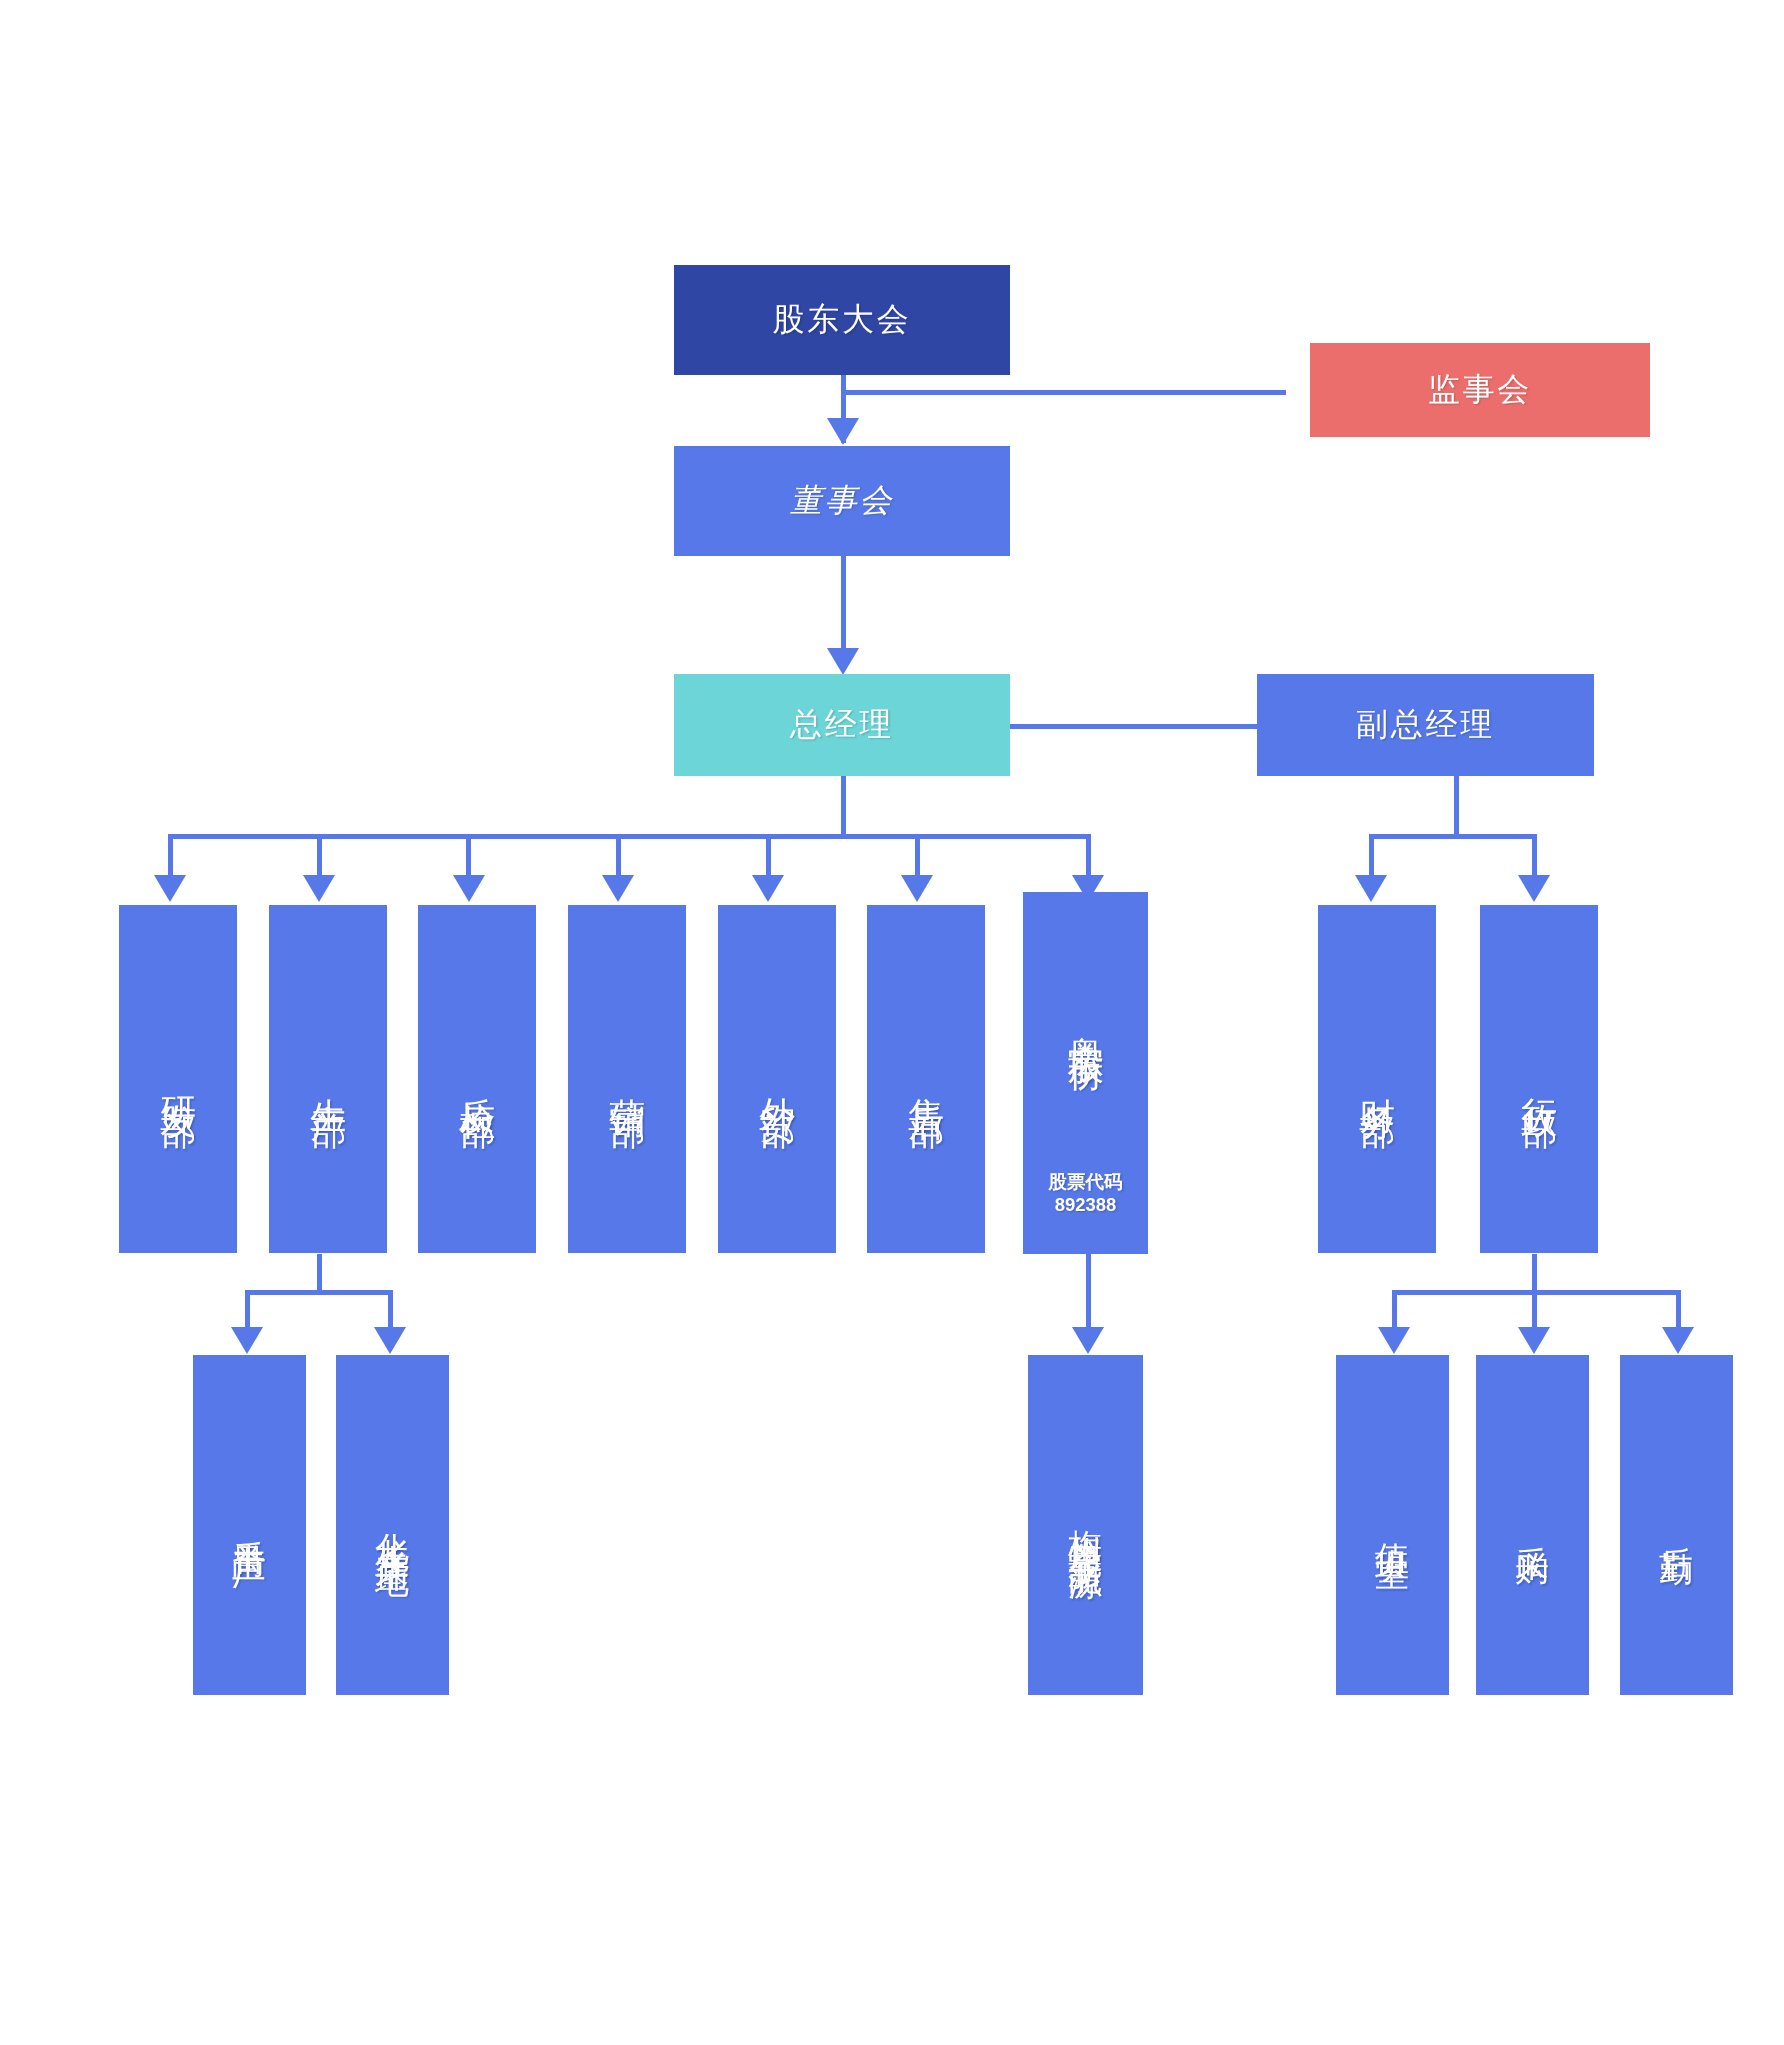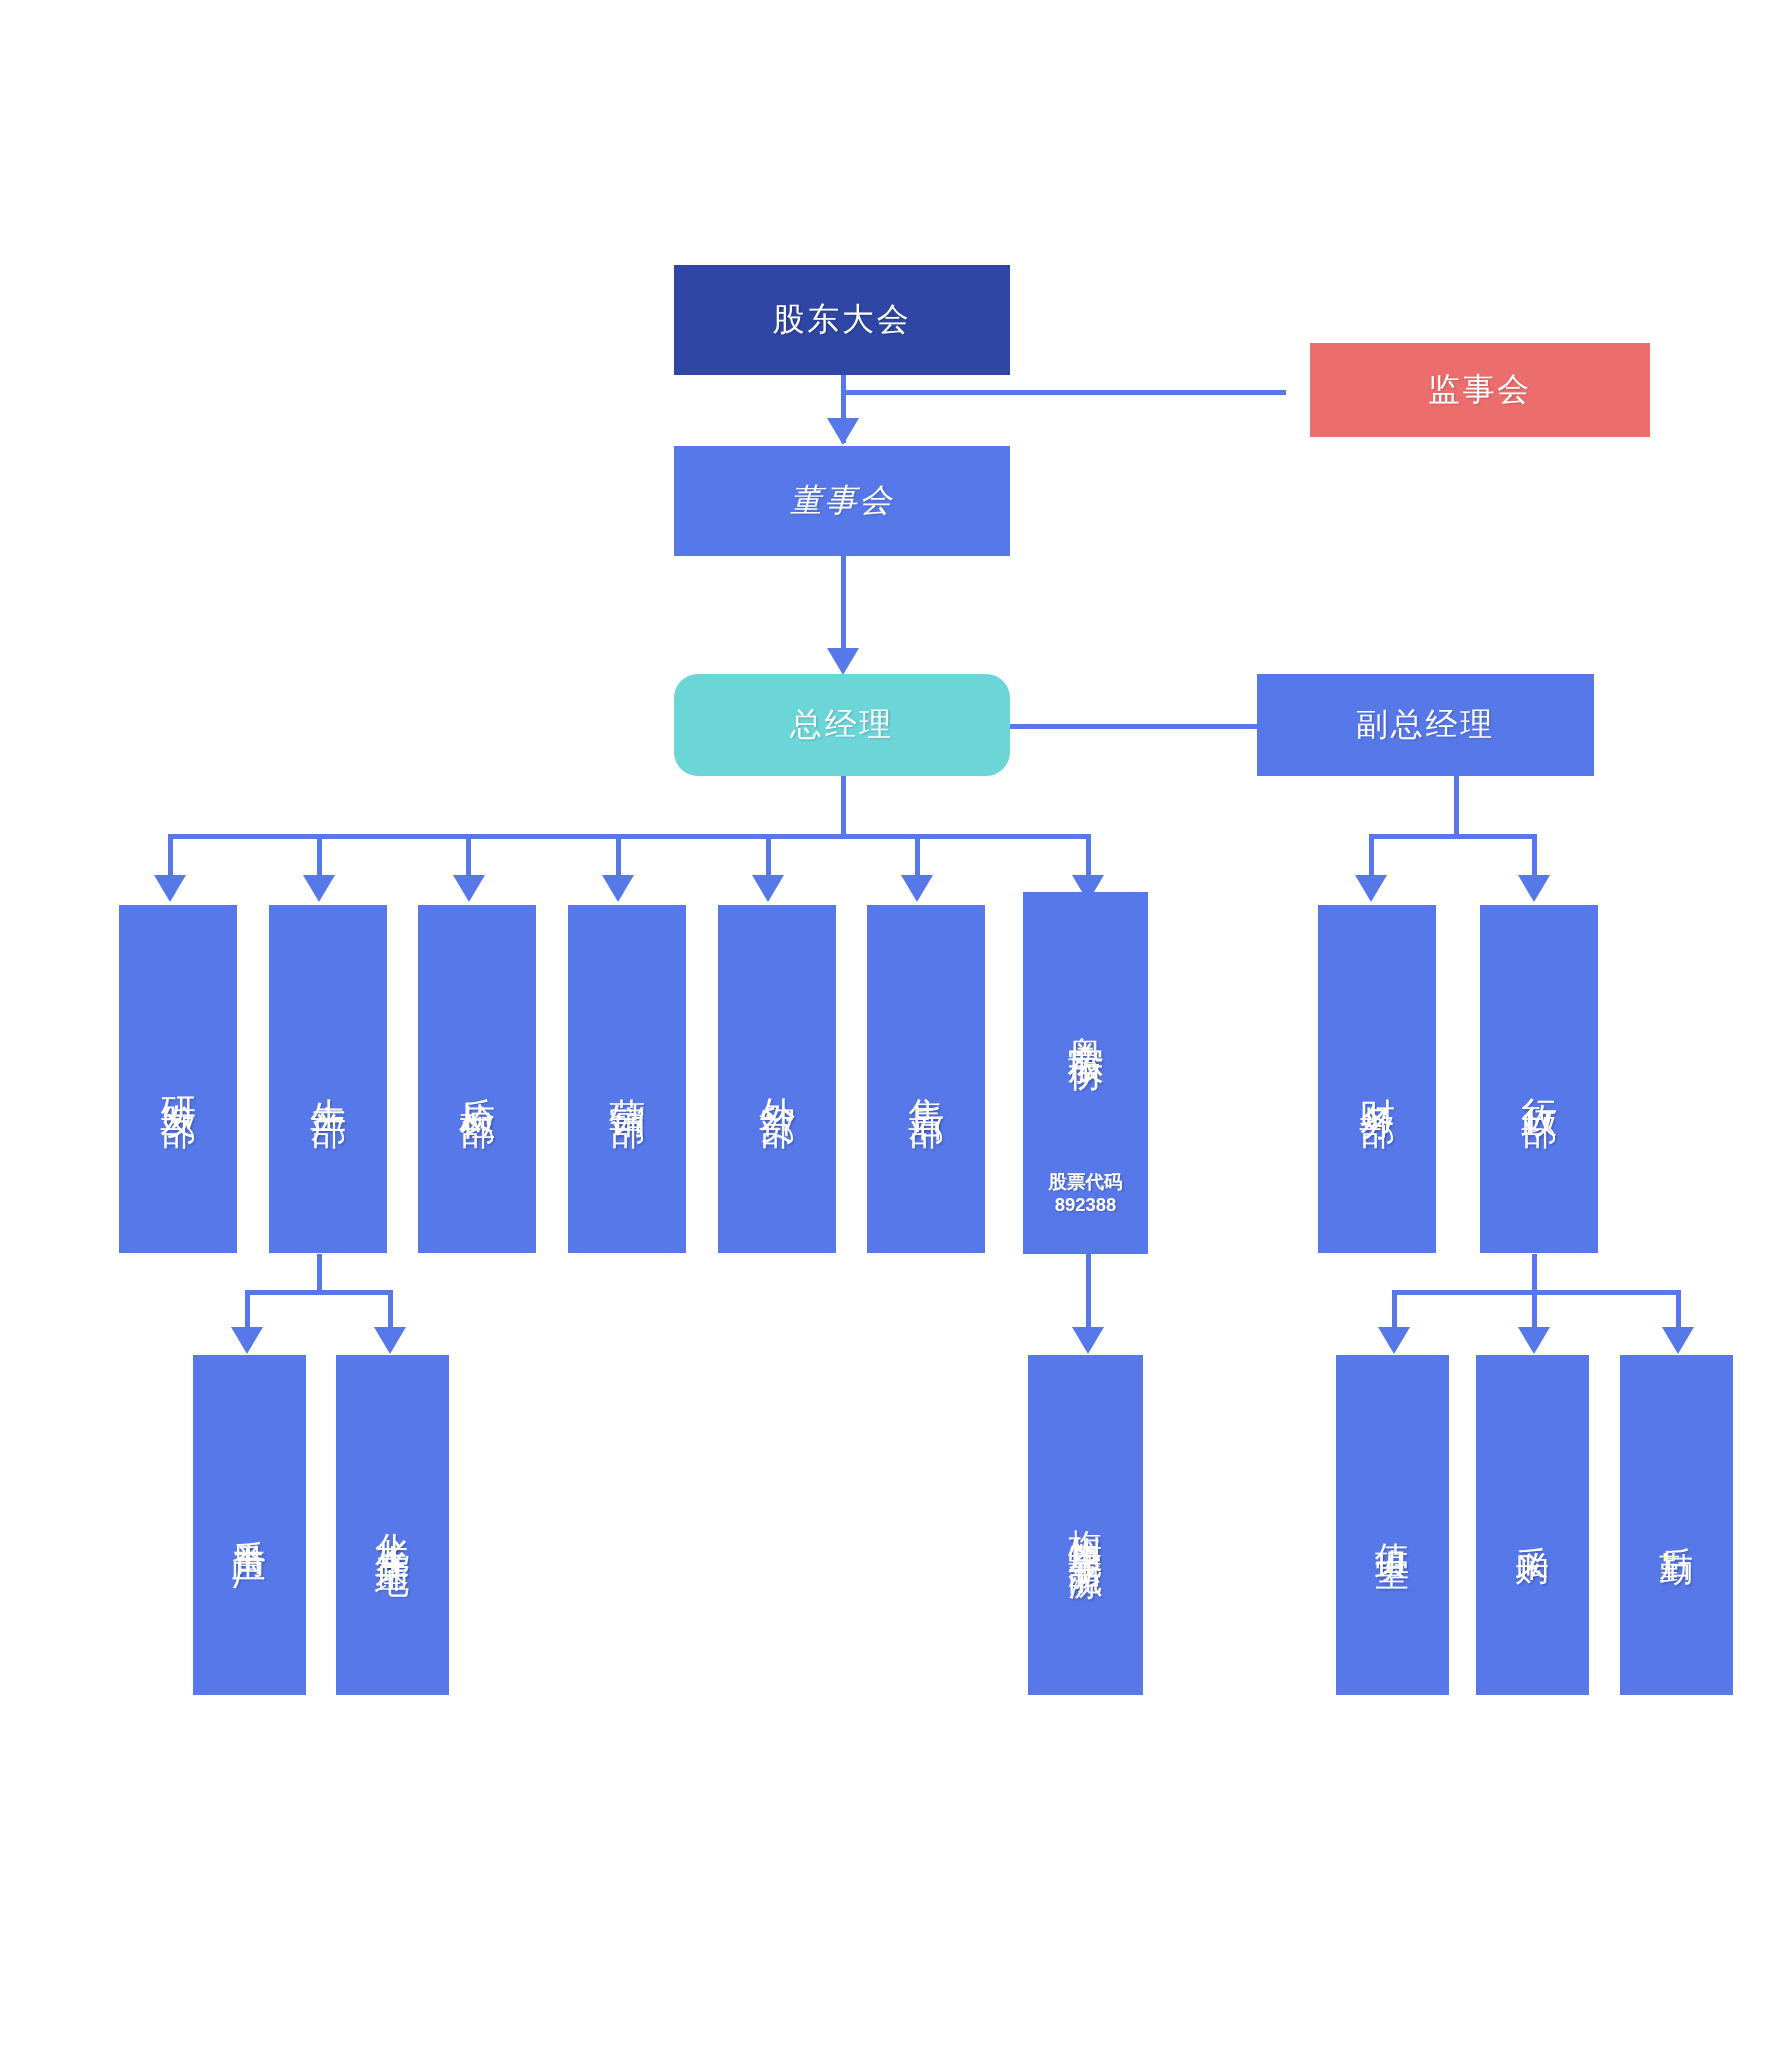--- a/index.html
+++ b/index.html
@@ -124,21 +124,21 @@
   </div>
 
   <div class="node n-coral" style="left:1286px;top:343px;width:340px;height:94px;">
     <span class="h-text">监事会</span>
   </div>
 
   <div class="node n-blue" style="left:674px;top:446px;width:336px;height:110px;font-style:italic;">
     <span class="h-text">董事会</span>
   </div>
 
-  <div class="node n-teal" style="left:674px;top:674px;width:336px;height:102px;border-radius:24px;">
+  <div class="node n-teal" style="left:674px;top:674px;width:336px;height:102px;">
     <span class="h-text">总经理</span>
   </div>
 
   <div class="node n-blue" style="left:1257px;top:674px;width:337px;height:102px;">
     <span class="h-text">副总经理</span>
   </div>
 
   <div class="node n-blue" style="left:119px;top:905px;width:118px;height:348px;">
     <span class="v-text">研发部</span>
   </div>

